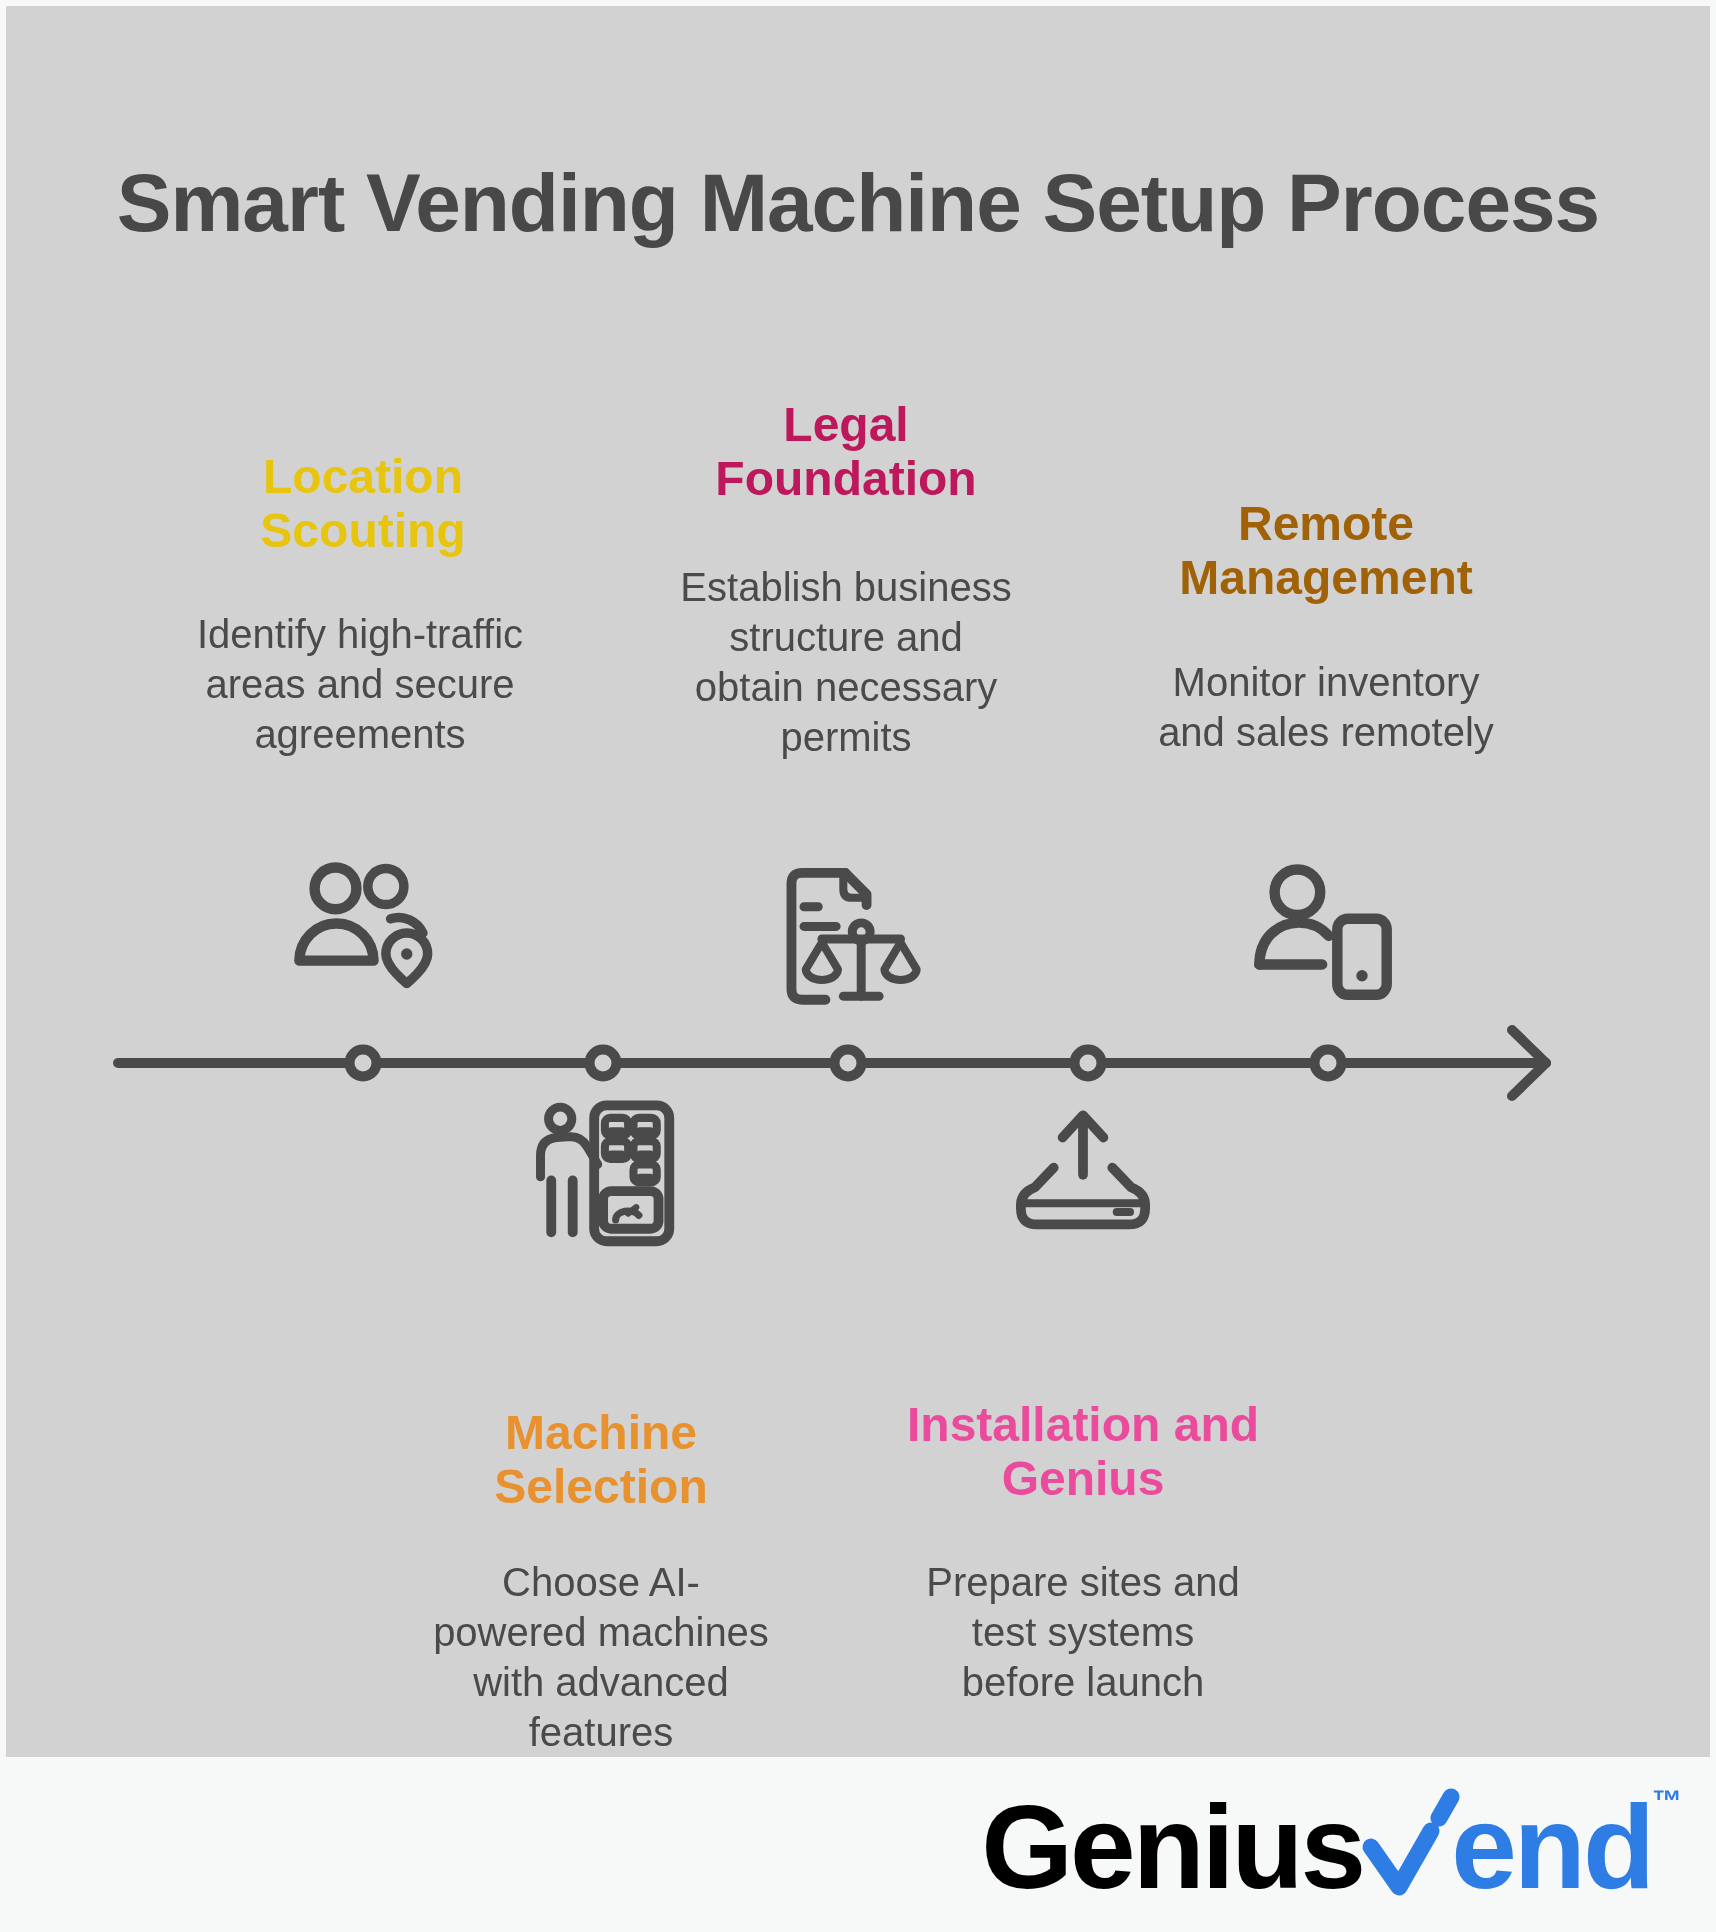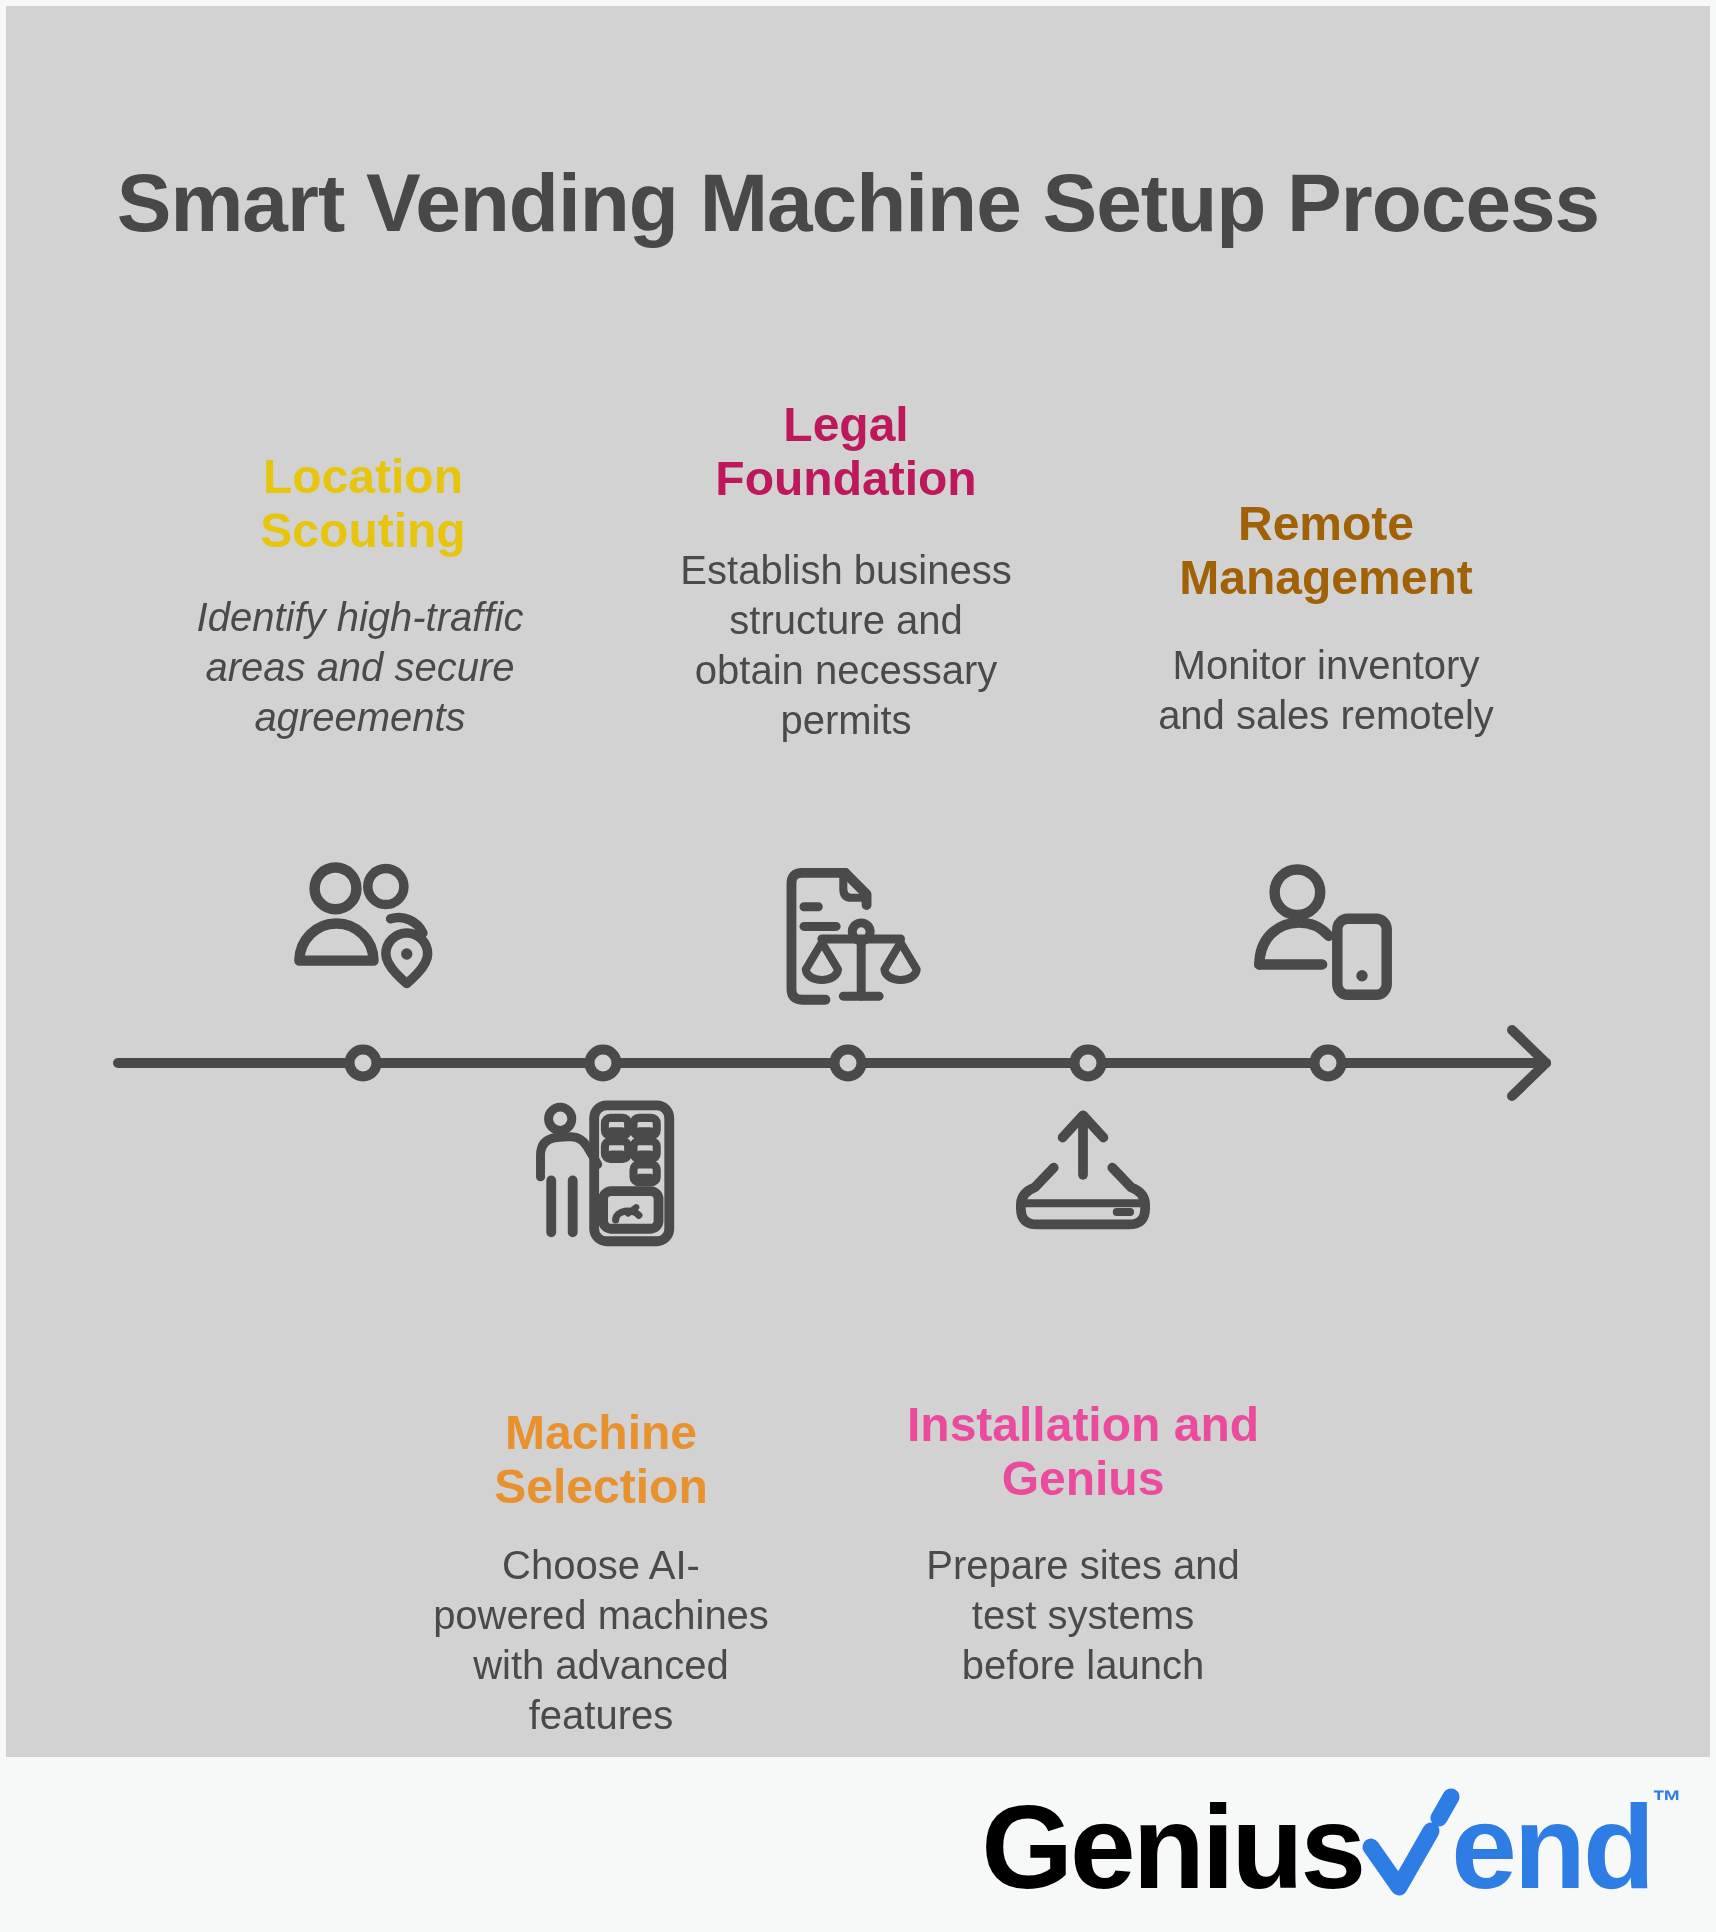--- a/index.html
+++ b/index.html
@@ -22,21 +22,21 @@
     letter-spacing:-1px;
   }
   .step-heading{
     position:absolute;transform:translateX(-50%);
     font-size:48px;line-height:54px;font-weight:bold;
     text-align:center;white-space:pre-line;width:430px;
   }
   .step-body{
     position:absolute;transform:translateX(-50%);
     font-size:40px;line-height:50px;color:#4A4A4A;
-    text-align:center;white-space:pre-line;width:470px;
+    text-align:center;white-space:pre-line;width:470px;margin-top:17px;
   }
   .step-icon{position:absolute;}
   .step-icon *{vector-effect:none;}
   .timeline{position:absolute;left:0;top:1013px;}
   .logo{
     position:absolute;right:34px;top:1774px;height:146px;
     display:flex;align-items:center;
   }
   .logo .black{font-size:118px;font-weight:bold;letter-spacing:-3px;color:#000000;}
   .logo .blue{font-size:118px;font-weight:bold;letter-spacing:-3px;color:#2E7DE4;}
@@ -46,21 +46,21 @@
 </head>
 <body>
 
 <div class="page">
   <div class="panel"></div>
 
   <h1 class="title">Smart Vending Machine Setup Process</h1>
 
   <div class="step-heading" style="left: 363px; top: 450px; color: rgb(231, 197, 15);">Location
 Scouting</div>
-  <div class="step-body" style="left:360px;top:592px;font-style:italic;">Identify high-traffic
+  <div class="step-body" style="left:360px;top:592px;">Identify high-traffic
 areas and secure
 agreements</div>
   <svg class="step-icon" style="left:288px;top:858px;" width="152" height="152" viewBox="0 0 160 160" fill="none" stroke="#4A4A4A" stroke-linecap="round" stroke-linejoin="round">
     <circle cx="50" cy="32" r="22" stroke-width="11"></circle>
     <circle cx="103" cy="30" r="19" stroke-width="10"></circle>
     <path d="M12 108 a39 39 0 0 1 78 0 Z" stroke-width="11"></path>
     <path d="M108 64 a28 28 0 0 1 34 15" stroke-width="10"></path>
     <path d="M125 79 a22 22 0 0 1 22 22 c0 14 -22 31 -22 31 c0 0 -22 -17 -22 -31 a22 22 0 0 1 22 -22 Z" stroke-width="10"></path>
     <circle cx="125" cy="101" r="6" fill="#4A4A4A" stroke="none"></circle>
   </svg>

